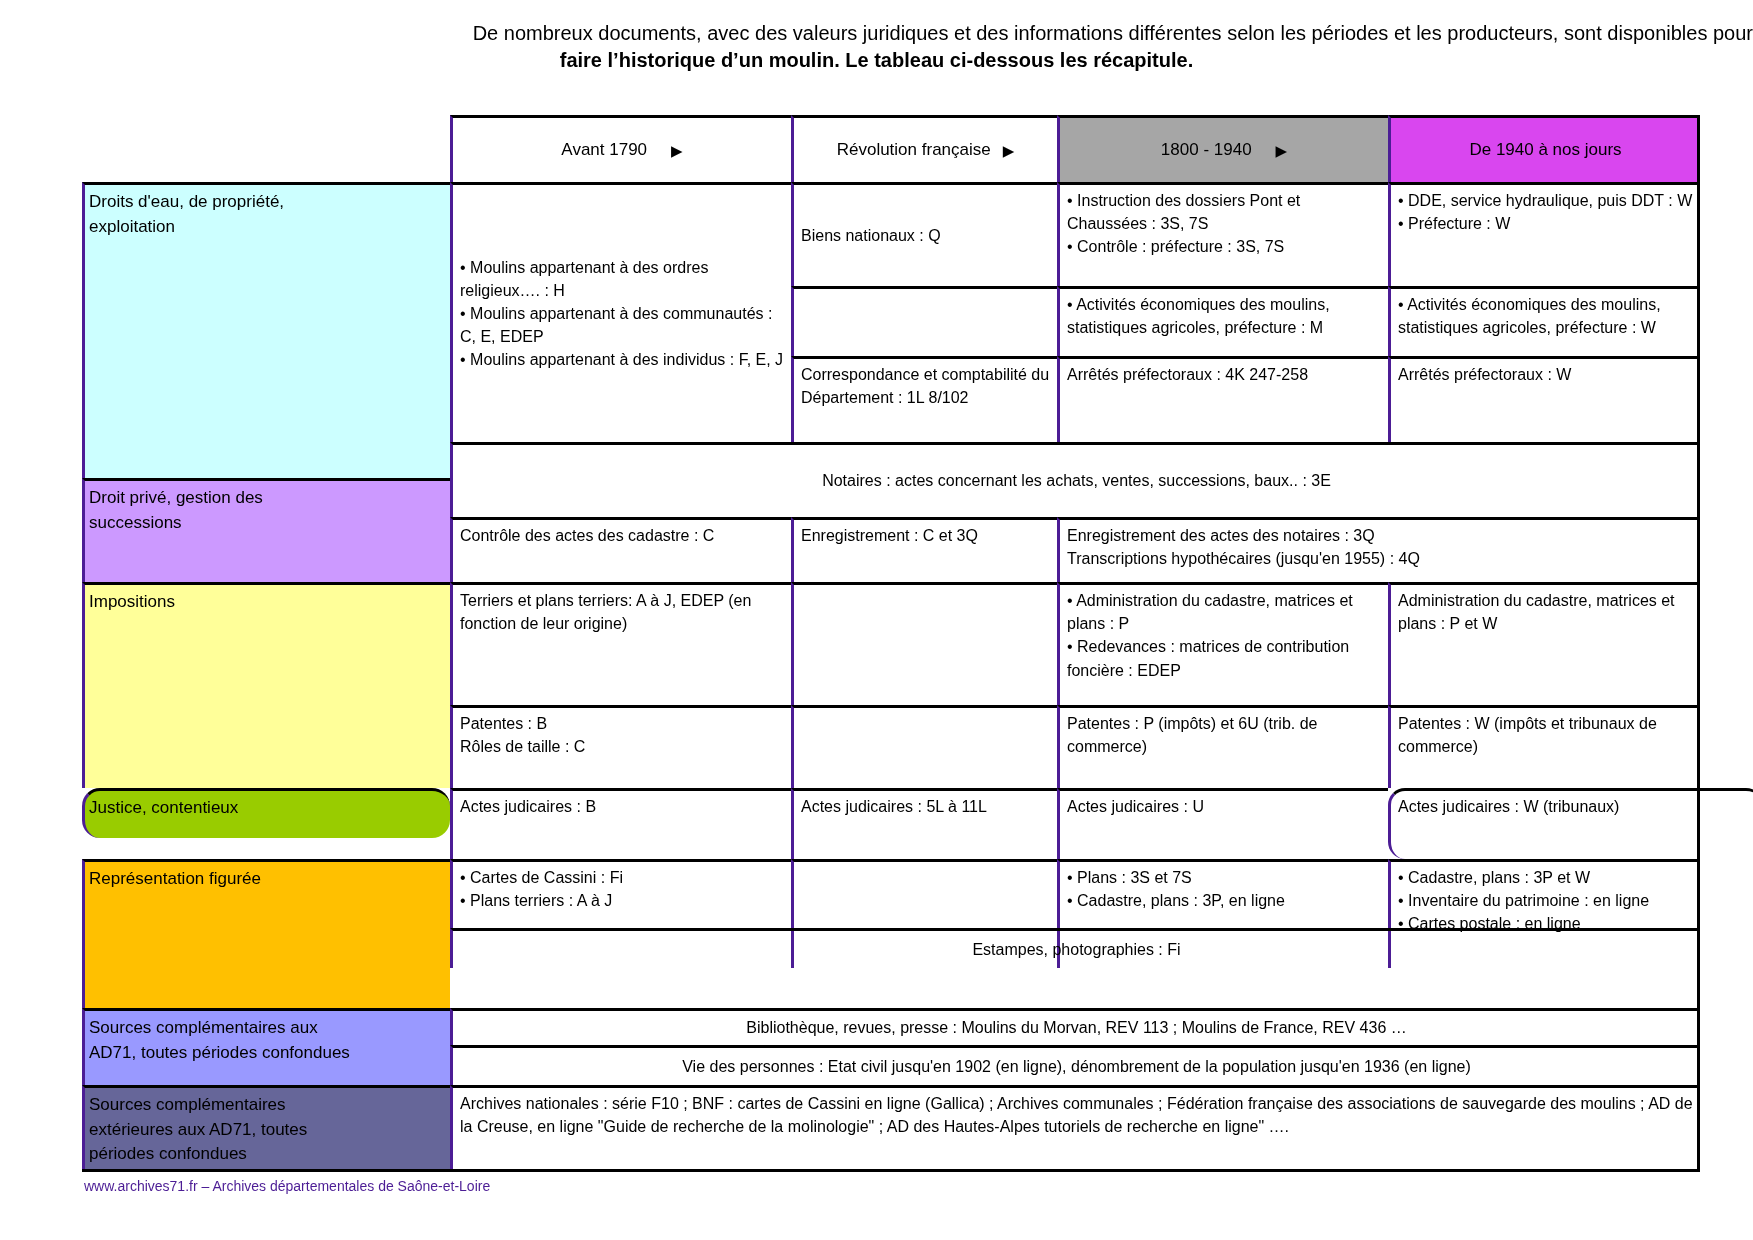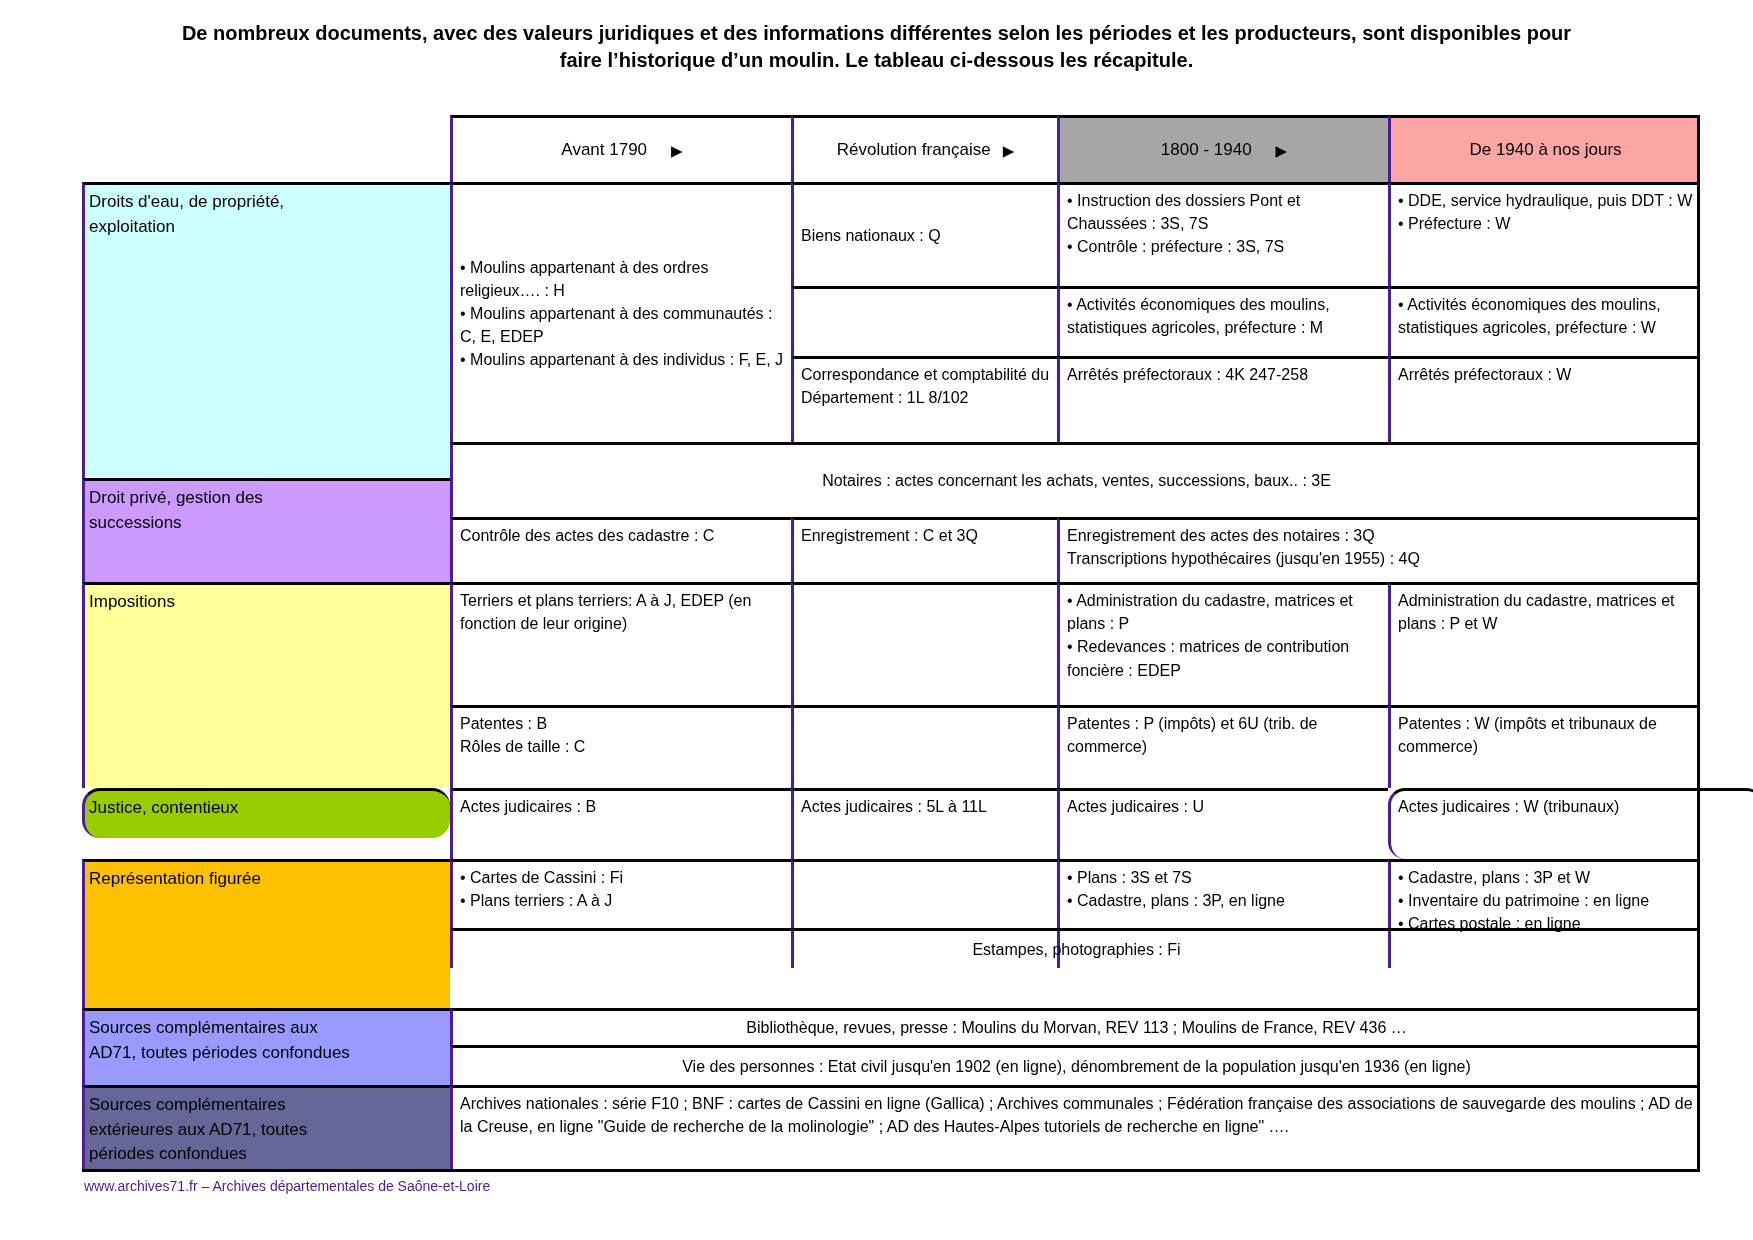--- a/index.html
+++ b/index.html
@@ -1,20 +1,20 @@
 <!DOCTYPE html>
 <html><head>
 <meta charset="utf-8">
 <style>
   html,body{margin:0;padding:0;background:#fff;}
   #page{position:relative;width:1753px;height:1240px;background:#fff;
         font-family:"Liberation Sans","DejaVu Sans",sans-serif;color:#000;overflow:hidden;}
   .title-wrap{position:absolute;left:0;top:20px;width:1753px;text-align:center;
               font-size:20px;line-height:27px;}
-  .title-l1{display:block;font-weight:bold;}
+  .title-l1{display:block;font-weight:normal;text-align:right;}
   .title-l2{display:block;font-weight:bold;}
   .cell{position:absolute;box-sizing:border-box;border-top:3px solid #000;border-left:3px solid #4c1d95;
         font-size:16px;line-height:1.45;padding:4px 7px;white-space:pre-line;overflow:hidden;}
   .hdr{display:flex;align-items:center;justify-content:center;gap:24px;
        font-size:17px;white-space:nowrap;padding:0;}
   .arrow{font-size:15px;line-height:1;}
   .lbl{font-size:17px;padding:5px 4px;}
   .vcenter{display:flex;align-items:center;}
   .ccenter{display:flex;align-items:center;justify-content:center;text-align:center;}
   .edge{position:absolute;box-sizing:border-box;border-right:3px solid #000;border-bottom:3px solid #000;
@@ -36,21 +36,21 @@
     <span class="arrow">▶</span>
   </div>
   <div class="cell hdr" style="left: 791px; top: 115px; width: 266px; height: 67px; gap: 12px; background-color: rgb(255, 255, 255);">
     <span>Révolution française</span>
     <span class="arrow">▶</span>
   </div>
   <div class="cell hdr" style="left: 1057px; top: 115px; width: 331px; height: 67px; background-color: rgb(166, 166, 166);">
     <span>1800 - 1940</span>
     <span class="arrow">▶</span>
   </div>
-  <div class="cell hdr" style="left: 1388px; top: 115px; width: 312px; height: 67px; background-color: #fca5a5;">
+  <div class="cell hdr" style="left: 1388px; top: 115px; width: 312px; height: 67px; background-color: #d946ef;">
     <span>De 1940 à nos jours</span>
   </div>
 
   <div class="cell lbl" style="left: 82px; top: 182px; width: 368px; height: 296px; background-color: rgb(204, 255, 255);">Droits d'eau, de propriété,
 exploitation</div>
   <div class="cell lbl" style="left: 82px; top: 478px; width: 368px; height: 104px; background-color: rgb(204, 153, 255);">Droit privé, gestion des
 successions</div>
   <div class="cell lbl" style="left: 82px; top: 582px; width: 368px; height: 206px; background-color: rgb(255, 255, 153);">Impositions</div>
   <div class="cell lbl" style="left: 82px; top: 788px; width: 368px; height: 50px; background-color: rgb(153, 204, 0); border-radius: 18px;">Justice, contentieux</div>
   <div class="cell lbl" style="left: 82px; top: 859px; width: 368px; height: 149px; background-color: rgb(255, 192, 0);">Représentation figurée</div>

